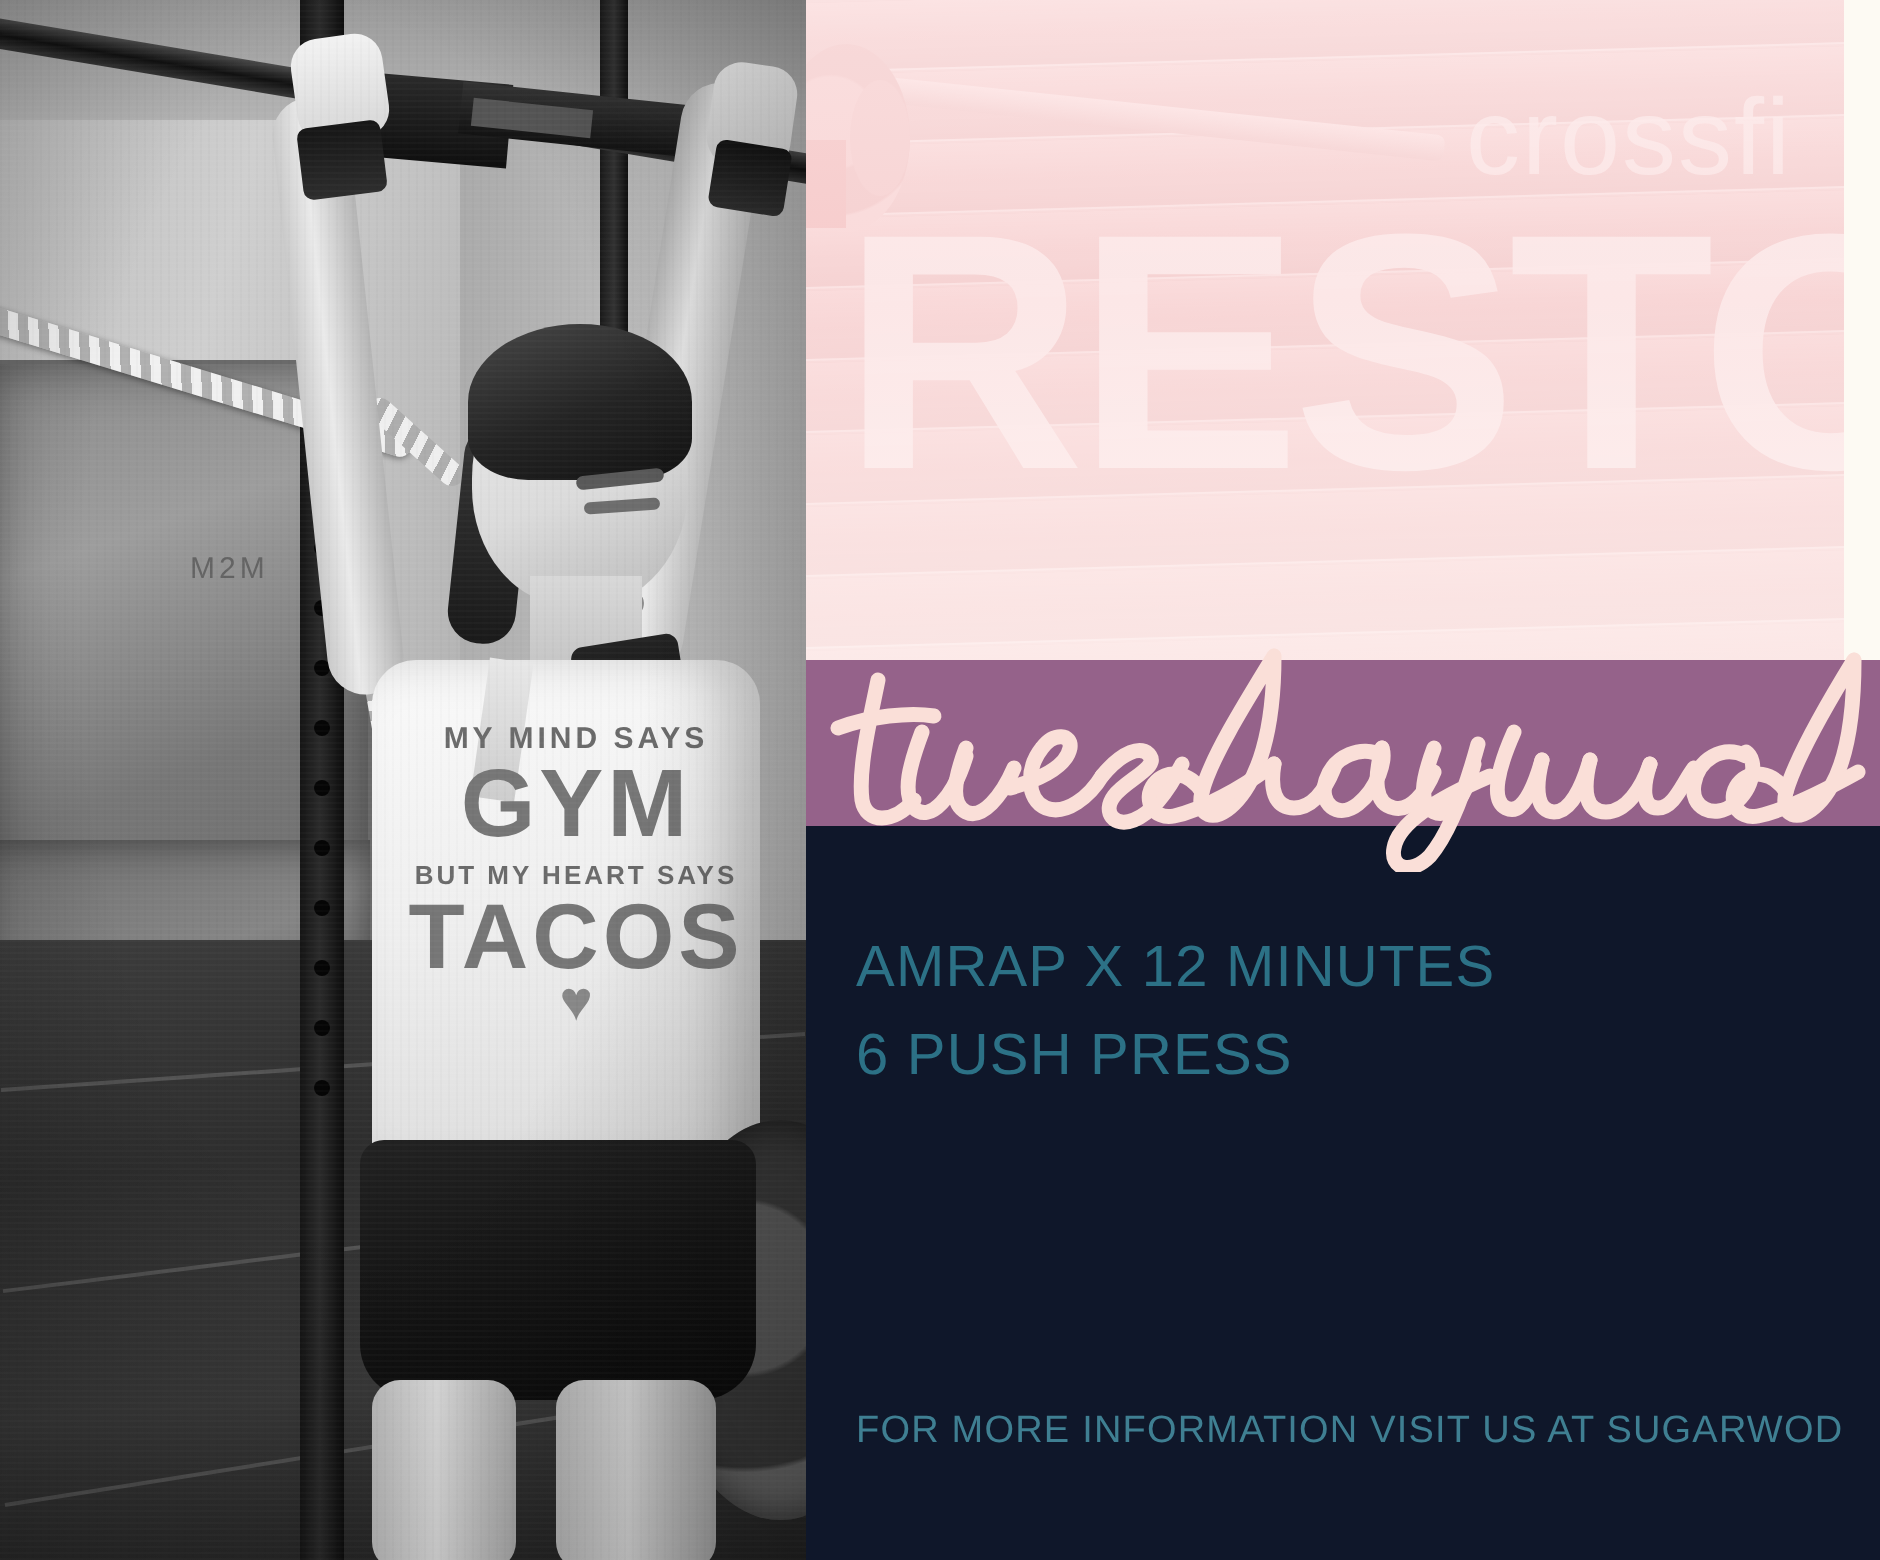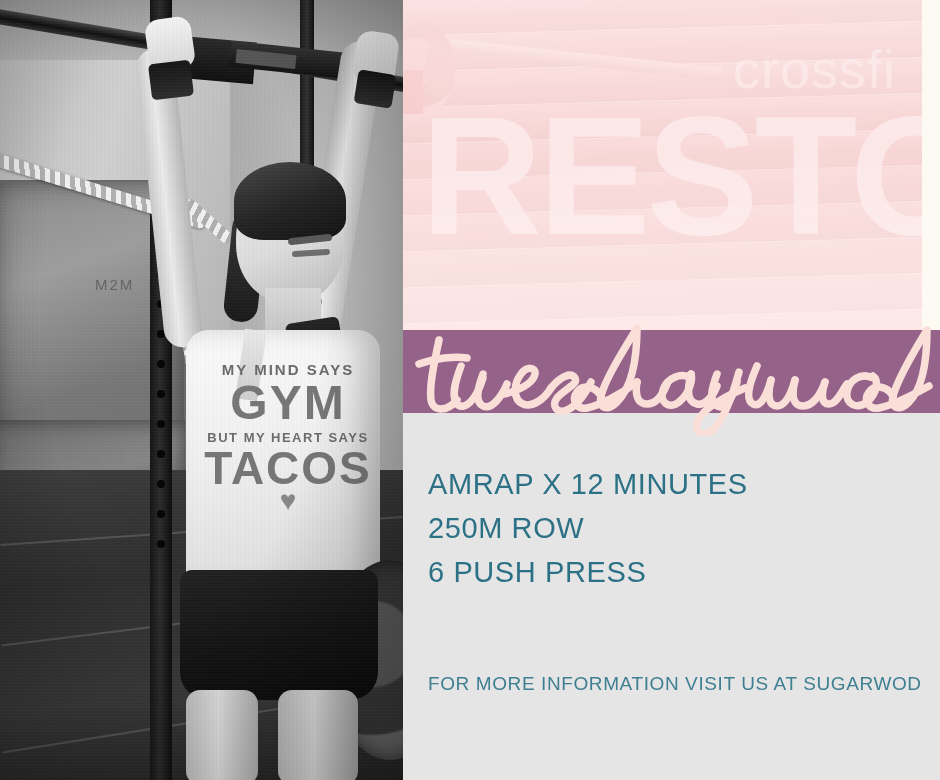--- a/index.html
+++ b/index.html
@@ -3,21 +3,21 @@
 <meta charset="utf-8">
 <title>Tuesday WOD</title>
 <style>
   html,body{margin:0;padding:0;}
   body{
     width:940px;height:780px;
     background:#fdfaf3;
     font-family:"Liberation Sans", sans-serif;
     overflow:hidden;
   }
-  .canvas{position:relative;width:940px;height:780px;background:#e5e5e5;overflow:hidden;}
+  .canvas{position:relative;width:940px;height:780px;background:#0f172a;overflow:hidden;}
 
   
   .photo{position:absolute;left:0;top:0;width:403px;height:780px;overflow:hidden;
     background:#8f8f8f;filter:grayscale(100%);}
   .ph-wallA{position:absolute;left:0;top:0;width:250px;height:510px;
     background:linear-gradient(105deg,#b9b9b7 0%,#cfcfcc 38%,#bdbdba 70%,#a9a9a6 100%);}
   .ph-wallB{position:absolute;left:230px;top:0;width:180px;height:470px;
     background:linear-gradient(95deg,#a9a9a6 0%,#bcbcb9 50%,#acacaa 100%);}
   .ph-wallC{position:absolute;left:0;top:0;width:403px;height:60px;
     background:linear-gradient(180deg,#9a9a97 0%,#b3b3b0 100%);}
@@ -154,21 +154,21 @@
   .script{position:absolute;left:405px;top:316px;width:535px;height:120px;
     pointer-events:none;}
   .script svg{display:block;}
 
   
   .wod{position:absolute;left:428px;top:462px;width:500px;}
   .wod-line{color:#2c7186;font-size:29px;letter-spacing:.6px;line-height:44px;
     font-family:"Liberation Sans",sans-serif;font-weight:400;white-space:nowrap;}
   .footer{position:absolute;left:428px;top:668px;width:500px;}
   .foot-line{color:#3f7f92;font-size:19px;letter-spacing:.6px;line-height:32px;
-    font-family:"Liberation Sans",sans-serif;font-weight:400;white-space:nowrap;}
+    font-family:"Liberation Sans",sans-serif;font-weight:400;white-space:nowrap;margin-top:32px;}
 </style>
 </head>
 <body>
 
 <div class="canvas">
 
   <div class="photo">
     <div class="ph-wallA"></div>
     <div class="ph-wallB"></div>
     <div class="ph-wallC"></div>
@@ -303,21 +303,20 @@
         <path d="M468 62 C456 56, 444 64, 442 76 C440 88, 452 94, 462 86 C472 78, 474 64, 468 60"></path>
 
         <path d="M522 14 C506 40, 492 66, 488 80 C485 92, 494 96, 504 86 C516 74, 522 50, 522 14"></path>
         <path d="M488 80 C482 70, 470 68, 464 76 C458 84, 464 94, 474 92 C488 89, 506 80, 524 70"></path>
       </g>
     </svg>
   </div>
 
   <div class="wod">
     <div class="wod-line">AMRAP X 12 MINUTES</div>
-    <div class="wod-line">250M ROW</div>
     <div class="wod-line">6 PUSH PRESS</div>
   </div>
 
   <div class="footer">
     <div class="foot-line">FOR MORE INFORMATION VISIT US AT SUGARWOD</div>
   </div>
 
 </div>
 
 </body></html>

